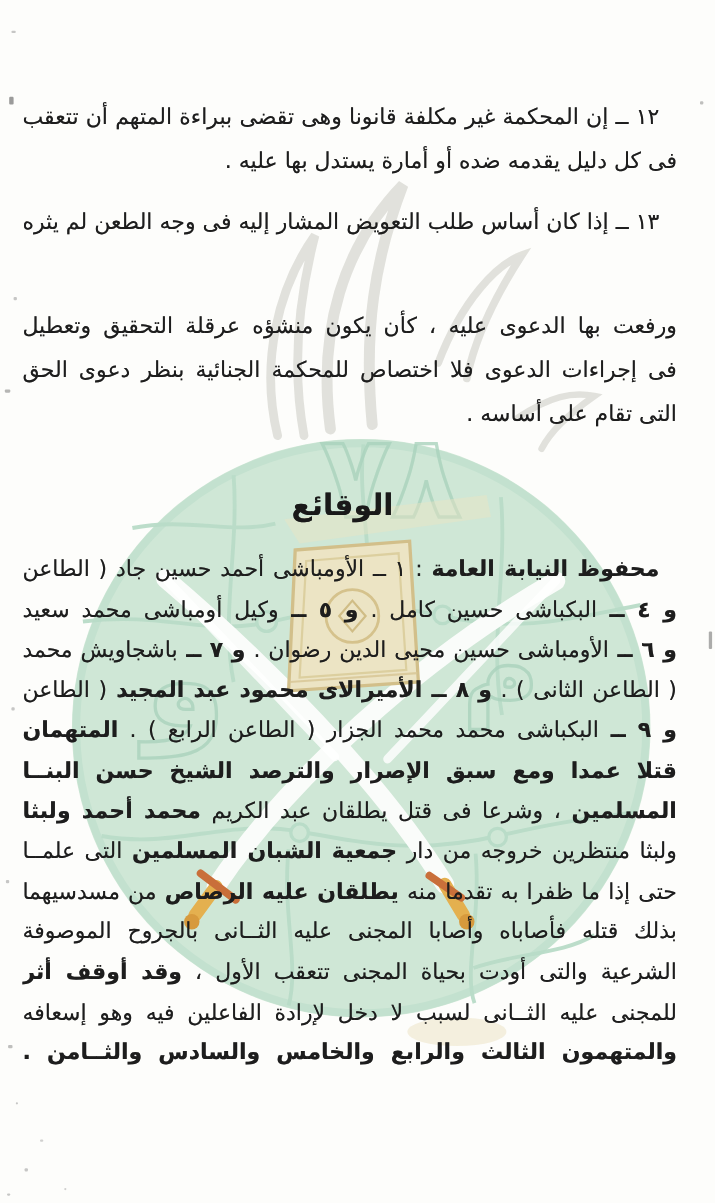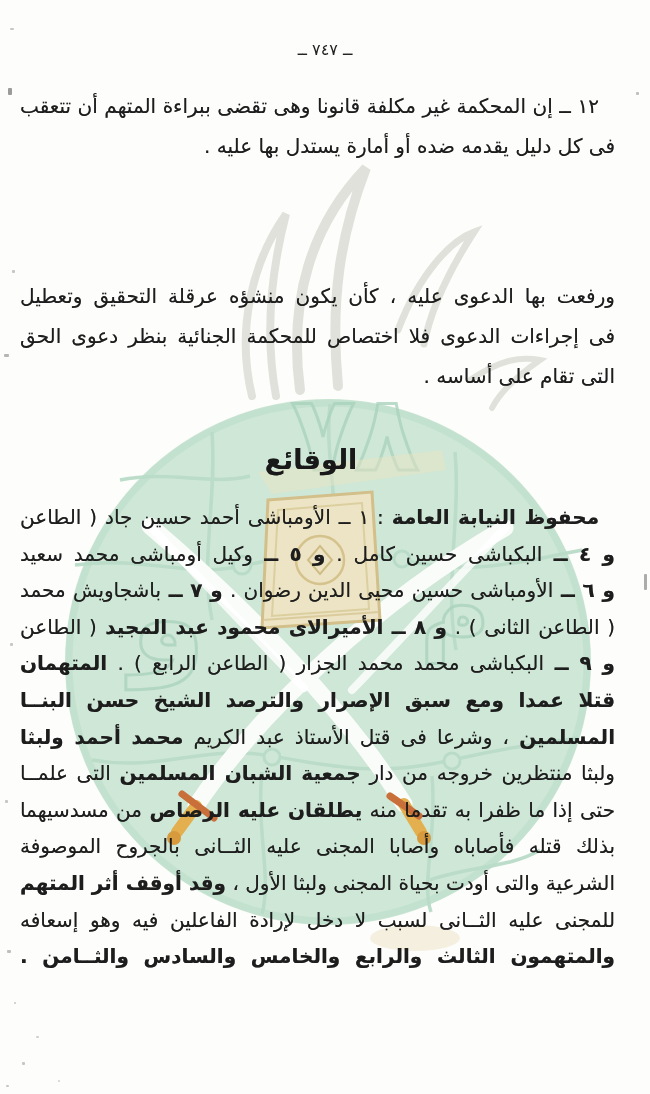--- a/index.html
+++ b/index.html
@@ -124,47 +124,47 @@
   <div class="speck" style="left:10px;top:643px;width:3px;height:3px;opacity:.3;"></div>
   <div class="speck" style="left:5px;top:800px;width:3px;height:3px;opacity:.3;"></div>
   <div class="speck" style="left:7px;top:950px;width:4px;height:3px;opacity:.35;"></div>
   <div class="speck" style="left:14px;top:1002px;width:2px;height:2px;opacity:.3;"></div>
   <div class="speck" style="left:36px;top:1036px;width:3px;height:2px;opacity:.25;"></div>
   <div class="speck" style="left:22px;top:1062px;width:3px;height:3px;opacity:.3;"></div>
   <div class="speck" style="left:58px;top:1080px;width:2px;height:2px;opacity:.25;"></div>
   <div class="speck" style="left:6px;top:1085px;width:3px;height:2px;opacity:.3;"></div>
 
   <div class="content">
-    <div class="pagenum">ــ  ٧٤٧  ــ</div>
 
     <div class="para" id="para-12">
         <div class="line j i"><span>١٢ ــ إن المحكمة غير مكلفة قانونا وهى تقضى ببراءة المتهم أن تتعقب الاتهام</span></div>
         <div class="line"><span>فى كل دليل يقدمه ضده أو أمارة يستدل بها عليه .</span></div>
       </div>
 
     <div class="para" id="para-13">
+        <div class="line j i"><span>١٣ ــ إذا كان أساس طلب التعويض المشار إليه فى وجه الطعن لم يثره</span></div>
       </div>
 
     <div class="para" id="para-14">
         <div class="line j"><span>ورفعت بها الدعوى عليه ، كأن يكون منشؤه عرقلة التحقيق وتعطيل السير</span></div>
         <div class="line j"><span>فى إجراءات الدعوى فلا اختصاص للمحكمة الجنائية بنظر دعوى الحق المدنى</span></div>
         <div class="line"><span>التى تقام على أساسه .</span></div>
       </div>
 
     <div class="heading">الوقائع</div>
 
     <div class="para" id="para-facts">
         <div class="line j i"><span class="b">محفوظ النيابة العامة</span><span> : ١ ــ الأومباشى أحمد حسين جاد ( الطاعن الأول )</span></div>
         <div class="line j"><span class="b">و ٤ ــ </span><span>البكباشى حسين كامل . </span><span class="b">و ٥ ــ </span><span>وكيل أومباشى محمد سعيد اسماعيل .</span></div>
         <div class="line j"><span class="b">و ٦ ــ </span><span>الأومباشى حسين محيى الدين رضوان . </span><span class="b">و ٧ ــ </span><span>باشجاويش محمد محفوظ محمد</span></div>
         <div class="line j"><span>( الطاعن الثانى ) . </span><span class="b">و ٨ ــ الأميرالاى محمود عبد المجيد </span><span>( الطاعن الثالث ) .</span></div>
         <div class="line j"><span class="b">و ٩ ــ </span><span>البكباشى محمد محمد الجزار ( الطاعن الرابع ) . </span><span class="b">المتهمان الأول والثانى ــ</span></div>
         <div class="line j"><span class="b">قتلا عمدا ومع سبق الإصرار والترصد الشيخ حسن البنــا المرشد العام للاخوان</span></div>
-        <div class="line j"><span class="b">المسلمين</span><span> ، وشرعا فى قتل الأستاذ عبد الكريم </span><span class="b">محمد أحمد ولبثا المحامى عمدا</span></div>
+        <div class="line j"><span class="b">المسلمين</span><span> ، وشرعا فى قتل يطلقان عبد الكريم </span><span class="b">محمد أحمد ولبثا المحامى عمدا</span></div>
         <div class="line j"><span>ولبثا منتظرين خروجه من دار </span><span class="b">جمعية الشبان المسلمين</span><span> التى علمــا بوجوده فيها</span></div>
         <div class="line j"><span>حتى إذا ما ظفرا به تقدما منه </span><span class="b">يطلقان عليه الرصاص</span><span> من مسدسيهما قاصدين</span></div>
         <div class="line j"><span>بذلك قتله فأصاباه وأصابا المجنى عليه الثــانى بالجروح الموصوفة بالتقارير الطبية</span></div>
-        <div class="line j"><span>الشرعية والتى أودت بحياة المجنى ولبثا الأول ، </span><span class="b">وقد أوقف أثر المتهم بالنسبة</span></div>
+        <div class="line j"><span>الشرعية والتى أودت بحياة المجنى تتعقب الأول ، </span><span class="b">وقد أوقف أثر المتهم بالنسبة</span></div>
         <div class="line j"><span>للمجنى عليه الثــانى لسبب لا دخل لإرادة الفاعلين فيه وهو إسعافه بالعلاج .</span></div>
         <div class="line"><span class="b">والمتهمون الثالث والرابع والخامس والسادس والثــامن . اشتركوا بطريق</span></div>
       </div>
   </div>
 </div>
 
 </body></html>

